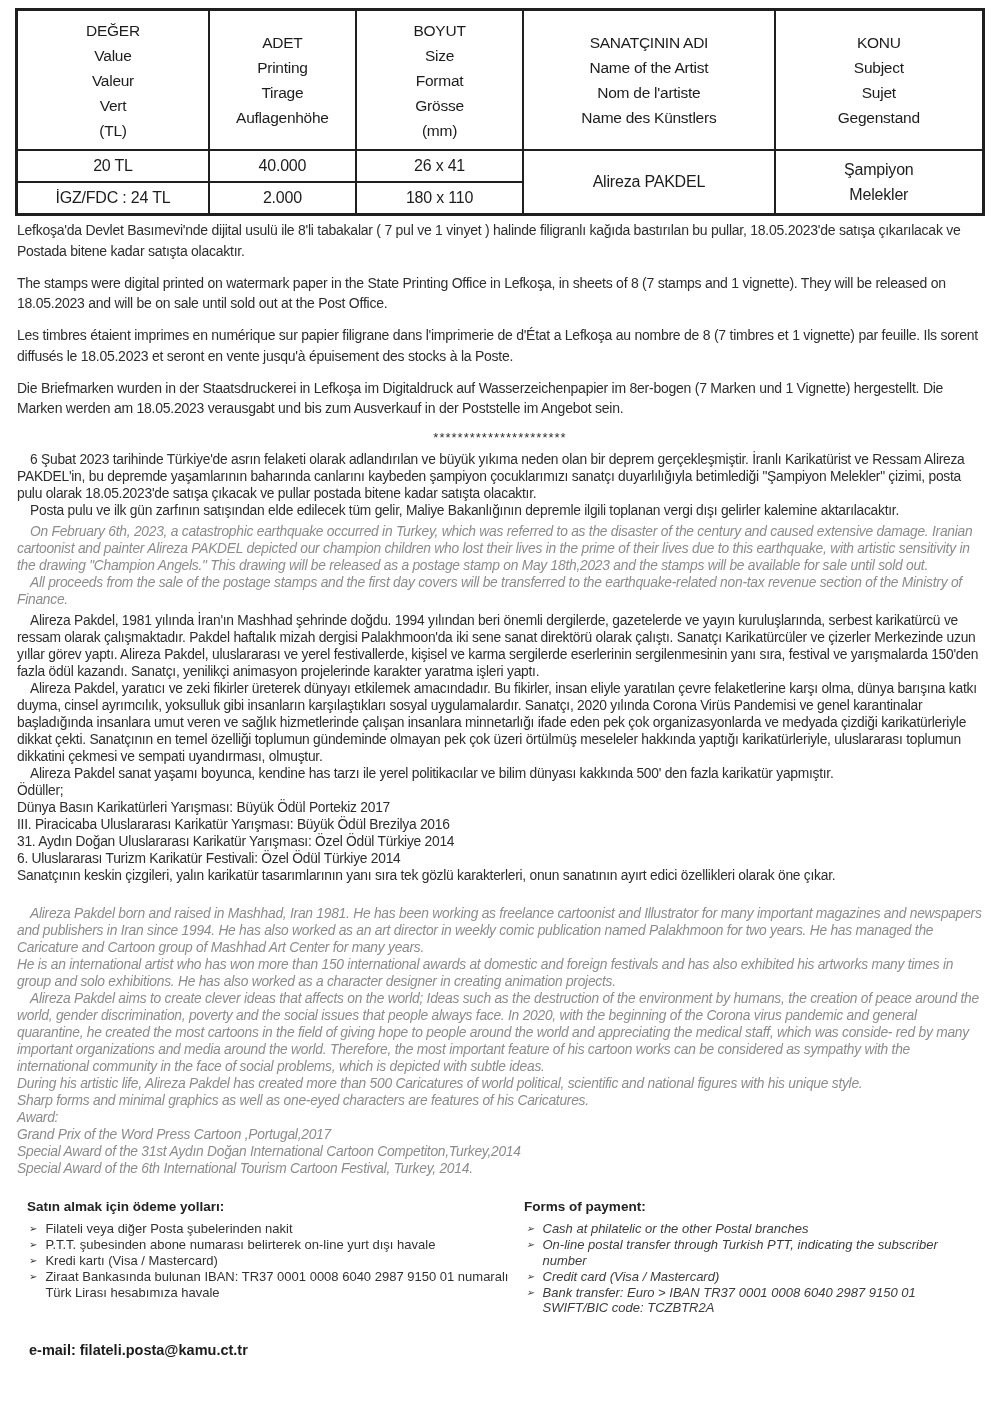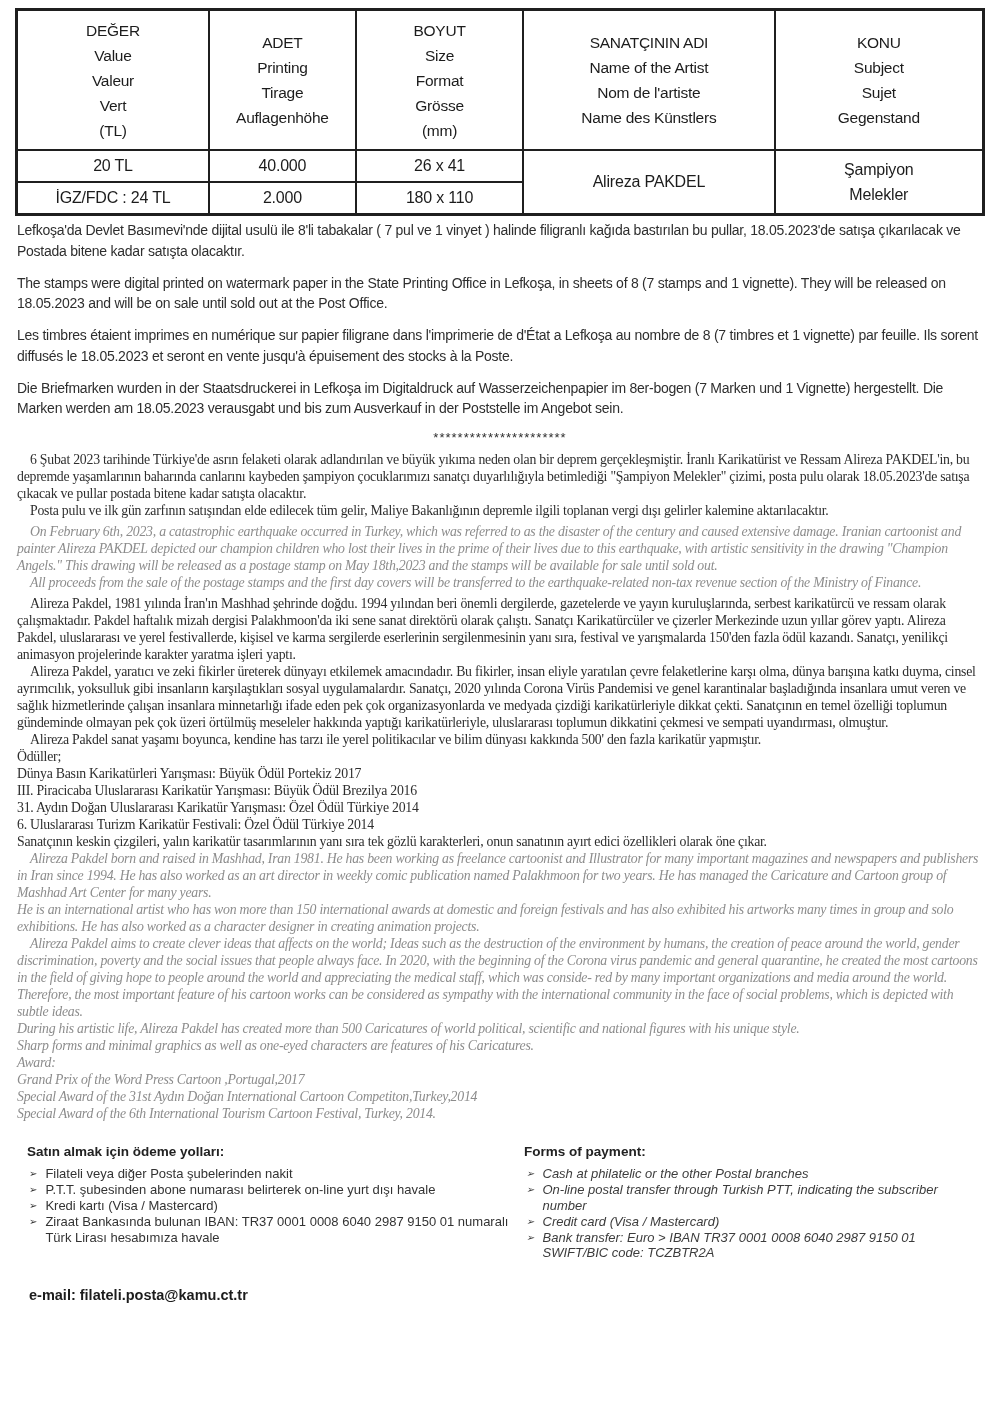--- a/index.html
+++ b/index.html
@@ -61,28 +61,27 @@
     font-size: 13px;
     letter-spacing: 1px;
     margin: 2px 0 6px 0;
     color: #2e2e2e;
   }
   .p-body {
     font-size: 13.8px;
     line-height: 17px;
     margin: 0;
     color: #2e2e2e;
-    font-family: Liberation Serif, serif;
   }
   .p-italic {
     font-style: italic;
     color: #8c8c8c;
   }
   .indent { text-indent: 13px; }
-  .gap-s { margin-top: 0; }
+  .gap-s { margin-top: 21px; }
   .gap-m { margin-top: 4px; }
   
   .payment {
     display: flex;
     margin-top: 22px;
     padding: 0 2px 0 12px;
   }
   .pay-col-tr { width: 52%; }
   .pay-col-en { width: 48%; }
   .pay-title {

